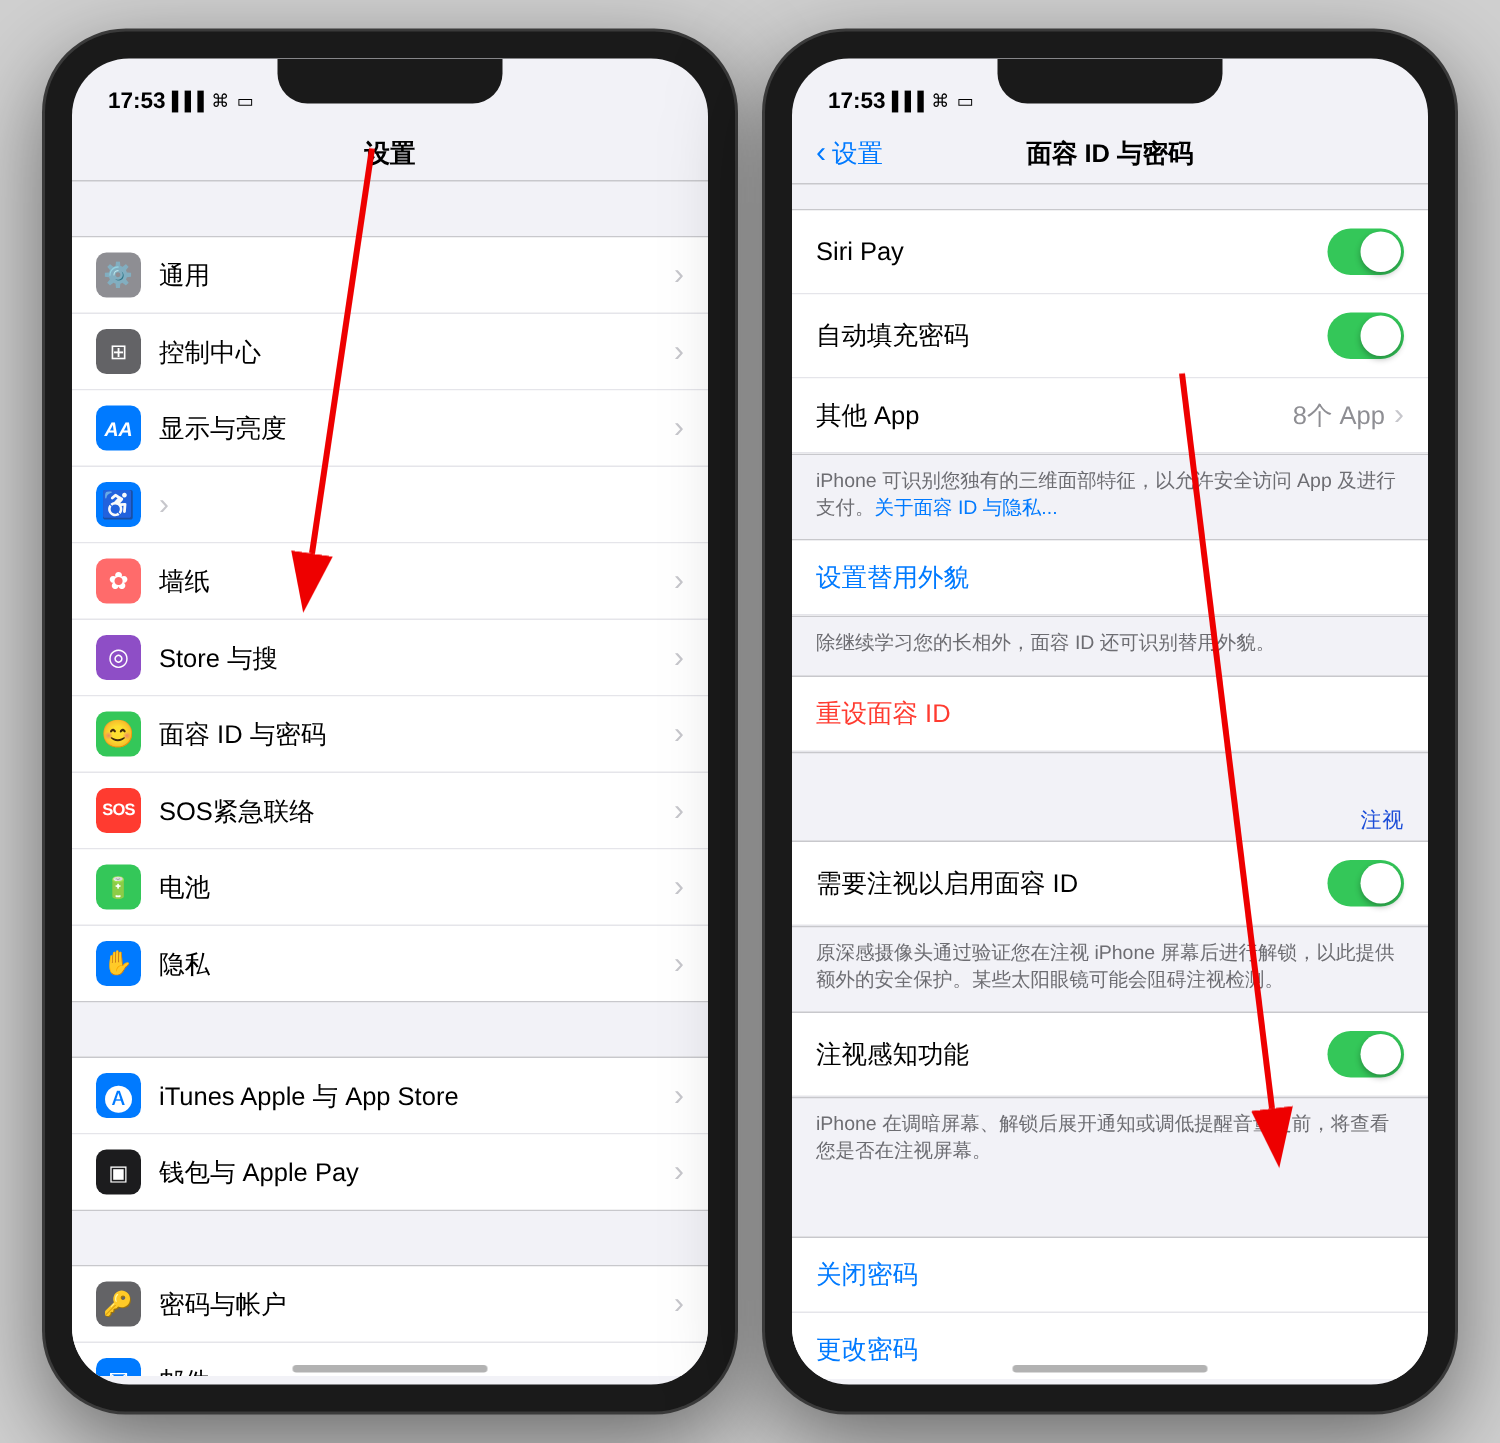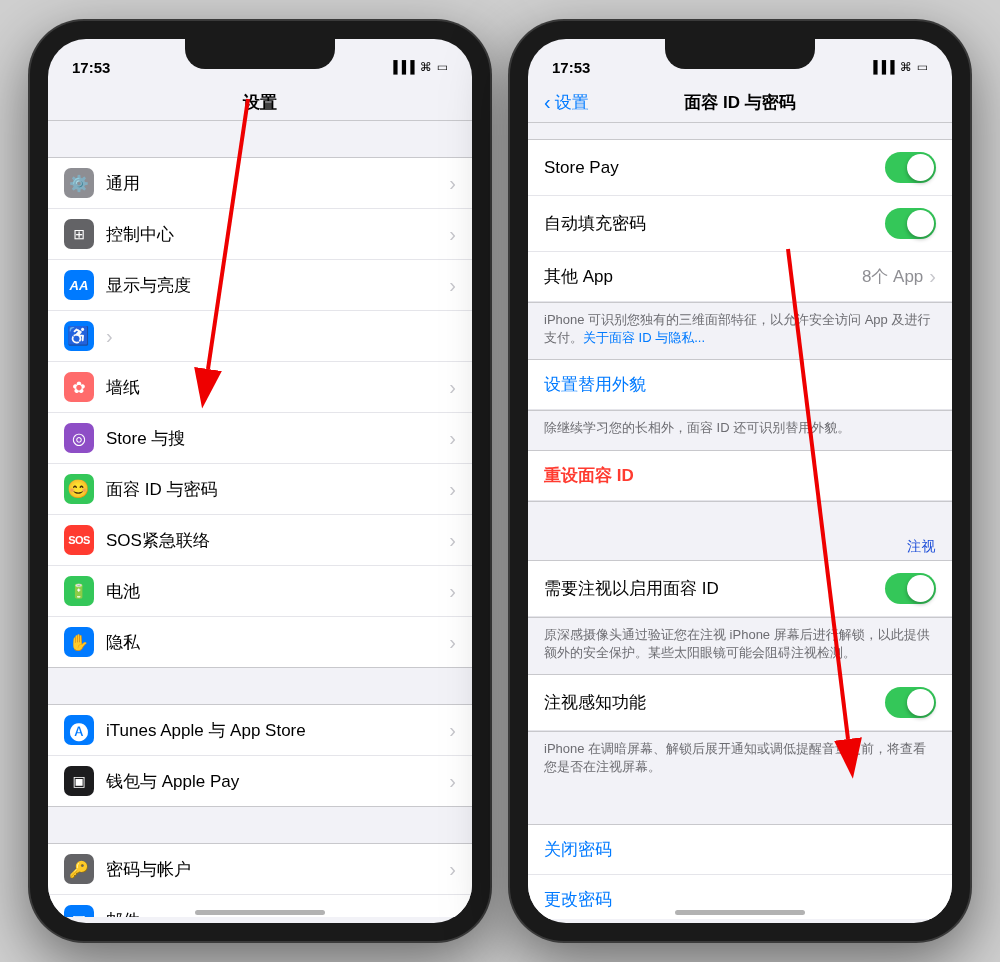--- a/index.html
+++ b/index.html
@@ -47,21 +47,21 @@
       width: 150px;
       height: 30px;
       background: #1a1a1a;
       border-radius: 0 0 20px 20px;
       z-index: 100;
     }
 
     
     .status-bar {
       display: flex;
-      justify-content: space-between;
+      justify-content: flex-start;
       align-items: center;
       padding: 12px 24px 0;
       height: 44px;
       position: relative;
       z-index: 99;
     }
 
     .status-time {
       font-size: 15px;
       font-weight: 600;
@@ -238,21 +238,20 @@
       color: #007aff;
       padding: 12px 16px;
       background: #fff;
     }
 
     .section-title-red {
       font-size: 17px;
       color: #ff3b30;
       padding: 12px 16px;
       background: #fff;
-      font-weight: bold;
     }
 
     
     .home-indicator {
       position: absolute;
       bottom: 8px;
       left: 50%;
       transform: translateX(-50%);
       width: 130px;
       height: 5px;
@@ -450,21 +449,21 @@
         <span style="font-size:20px;color:#007aff;">‹</span>
         <span style="color:#007aff;font-size:17px;">设置</span>
       </span>
       <span class="nav-title">面容 ID 与密码</span>
     </div>
 
     <div class="settings-list">
 
       <div class="list-group" style="margin-top:16px;">
         <div class="detail-item">
-          <span class="detail-label">Store Pay</span>
+          <span class="detail-label">Siri Pay</span>
           <div class="toggle on">
             <div class="toggle-knob"></div>
           </div>
         </div>
         <div class="detail-item">
           <span class="detail-label">自动填充密码</span>
           <div class="toggle on">
             <div class="toggle-knob"></div>
           </div>
         </div>

